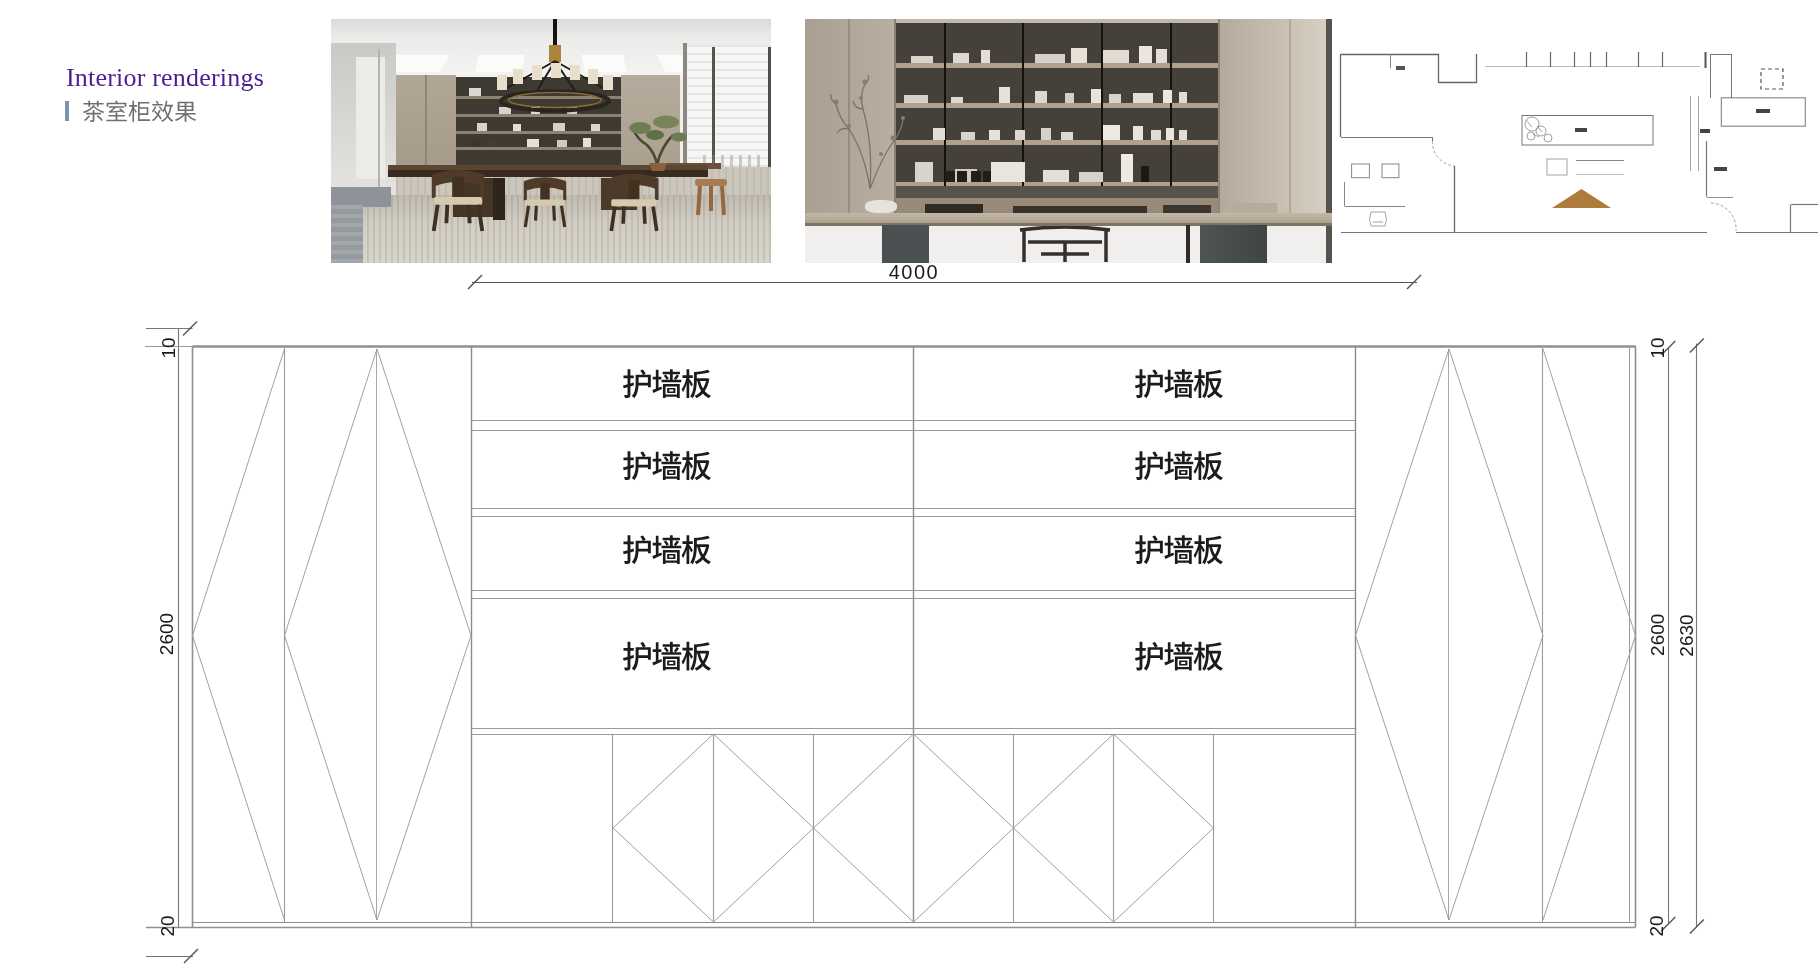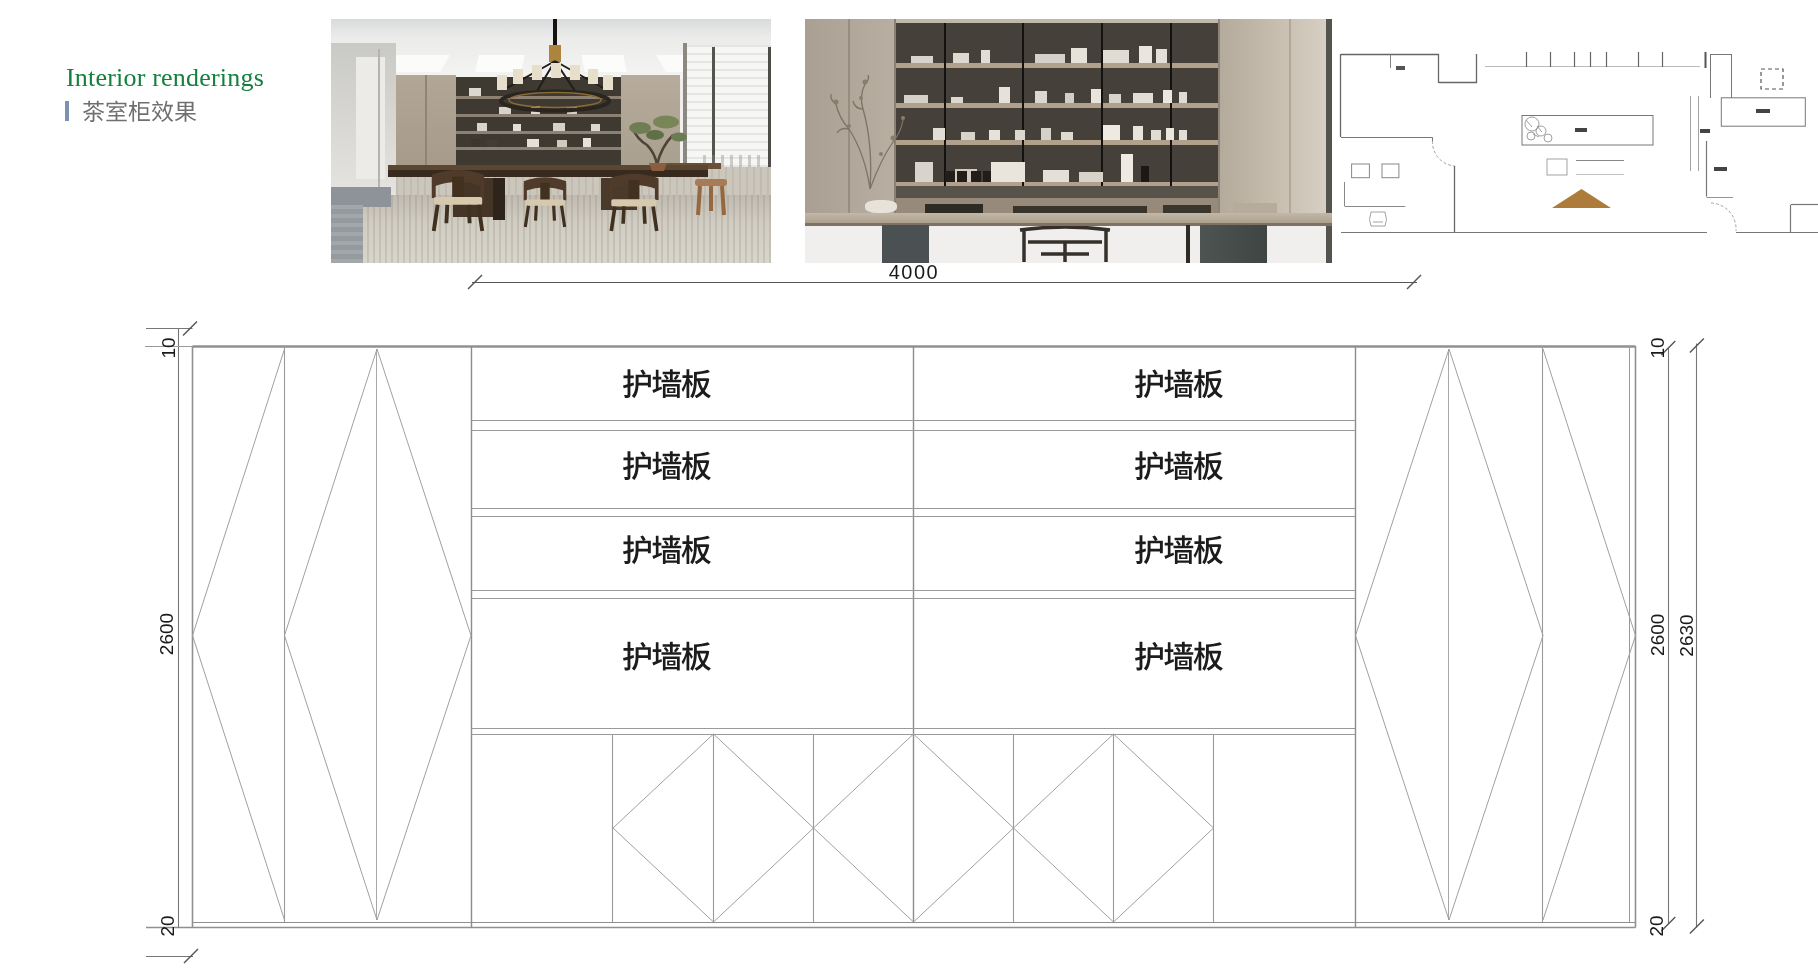--- a/index.html
+++ b/index.html
@@ -1,20 +1,20 @@
 <!DOCTYPE html>
 <html><head><meta charset="utf-8"><title>p</title><style>
 html,body{margin:0;padding:0;width:1818px;height:975px;background:#ffffff;overflow:hidden}
 #page{position:absolute;left:0;top:0;width:1818px;height:975px;font-family:"Liberation Sans",sans-serif}
 .abs{position:absolute}
 .photo{position:absolute;overflow:hidden}
 </style></head><body>
 <div id="page">
 
-<div class="abs" style="left:66px;top:63px;font-family:'Liberation Serif',serif;font-size:26px;color:#15803d;letter-spacing:0.2px;white-space:nowrap">Interior renderings</div>
+<div class="abs" style="left:66px;top:63px;font-family:'Liberation Serif',serif;font-size:26px;color:#4c1d95;letter-spacing:0.2px;white-space:nowrap">Interior renderings</div>
 
 <div class="abs" style="left:64.5px;top:101px;width:4px;height:20px;background:#7b93af"></div>
 
 <svg class="abs" style="left:0;top:0" width="260" height="140" viewBox="0 0 260 140">
 <defs>
         <path id="g0" d="M179 843V648H48V557H179V361C124 346 73 332 32 323L55 231L179 267V30C179 16 174 12 161 12C149 12 109 12 68 13C81 -14 91 -55 95 -79C162 -79 204 -76 233 -61C262 -46 271 -19 271 30V294L387 329L374 416L271 386V557H380V648H271V843ZM589 809C621 767 655 712 672 672H440V410C440 276 428 103 318 -20C339 -32 379 -67 394 -87C494 23 525 186 533 325H836V266H930V672H694L764 701C748 740 710 798 674 841ZM836 415H535V587H836Z"></path>
 <path id="g1" d="M574 197H707V129H574ZM508 244V81H775V244ZM817 674C795 634 754 579 724 544L791 511C822 544 860 591 892 639ZM397 638C434 599 474 544 491 508H326V428H963V508H688V686H919V765H688V845H598V765H363V686H598V508H494L561 549C543 585 500 638 463 676ZM371 367V-82H456V-42H826V-81H914V367ZM456 32V293H826V32ZM30 174 66 83C147 120 248 167 343 213L323 293L229 253V520H321V607H229V832H143V607H42V520H143V218Z"></path>
 <path id="g2" d="M185 844V654H53V566H179C149 434 90 282 27 203C42 180 63 136 72 110C113 173 154 273 185 379V-83H273V427C298 378 323 322 335 289L391 361C374 391 299 506 273 540V566H387V654H273V844ZM875 830C772 789 584 766 425 757V516C425 355 415 126 303 -34C324 -44 364 -72 381 -88C488 67 513 301 517 471H534C562 348 601 239 656 147C597 78 525 26 445 -7C465 -25 490 -61 502 -85C581 -47 652 3 712 68C765 2 830 -50 909 -87C922 -61 951 -24 972 -6C891 26 825 77 772 143C842 245 893 376 919 542L860 560L844 557H517V681C665 690 831 712 940 755ZM814 471C792 377 758 295 714 226C672 298 641 381 618 471Z"></path>
 <path id="g3" d="M276 197C233 122 158 51 82 5C99 -6 129 -31 143 -44C219 8 301 90 350 176ZM632 162C709 102 801 15 844 -41L906 3C862 60 767 144 691 202ZM463 440V312H176V241H463V3C463 -9 460 -13 446 -13C432 -14 389 -14 340 -13C350 -33 360 -62 364 -83C429 -83 473 -82 502 -71C532 -60 541 -40 541 2V241H823V312H541V440ZM646 840V740H350V840H274V740H62V670H274V575H350V670H646V575H723V670H941V740H723V840ZM488 651C406 524 236 421 39 356C54 342 77 311 87 293C257 353 403 439 503 550C613 446 779 347 918 298C929 317 951 347 969 363C821 406 643 505 543 600L559 623Z"></path>
 <path id="g4" d="M149 216V150H461V16H59V-52H945V16H538V150H856V216H538V321H461V216ZM190 303C221 315 268 319 746 356C769 333 789 310 803 292L861 333C820 385 734 462 664 516L609 479C635 458 663 435 690 410L303 383C360 425 417 475 470 528H835V593H173V528H373C317 471 258 423 236 408C210 388 187 375 168 372C176 353 186 318 190 303ZM435 829C449 806 463 777 474 751H70V574H143V683H855V574H931V751H558C547 781 526 820 507 850Z"></path>

